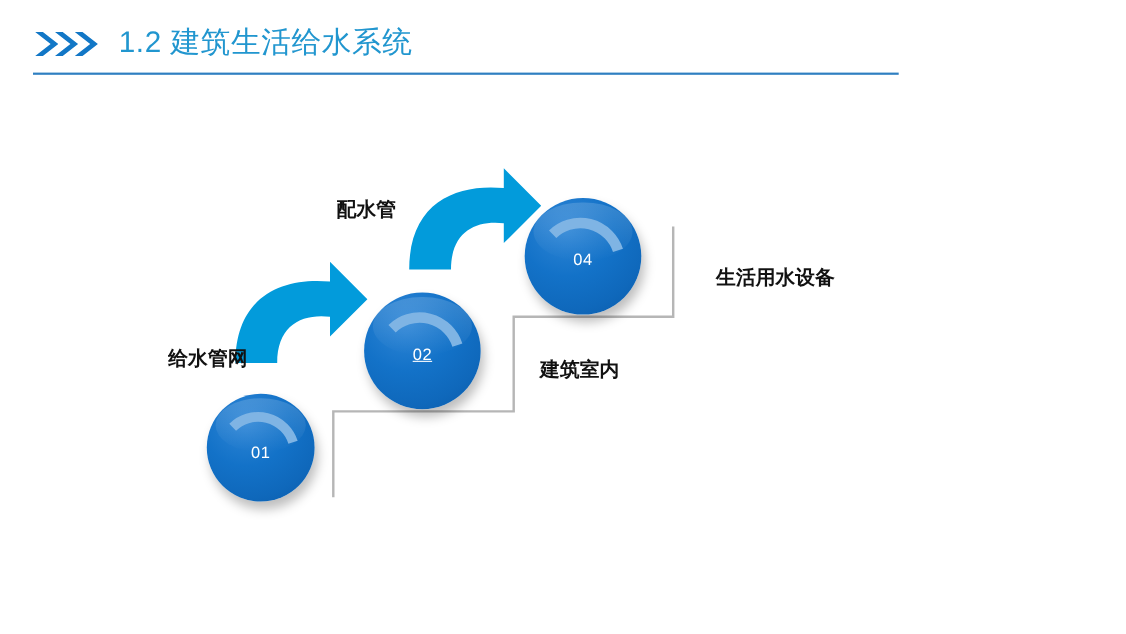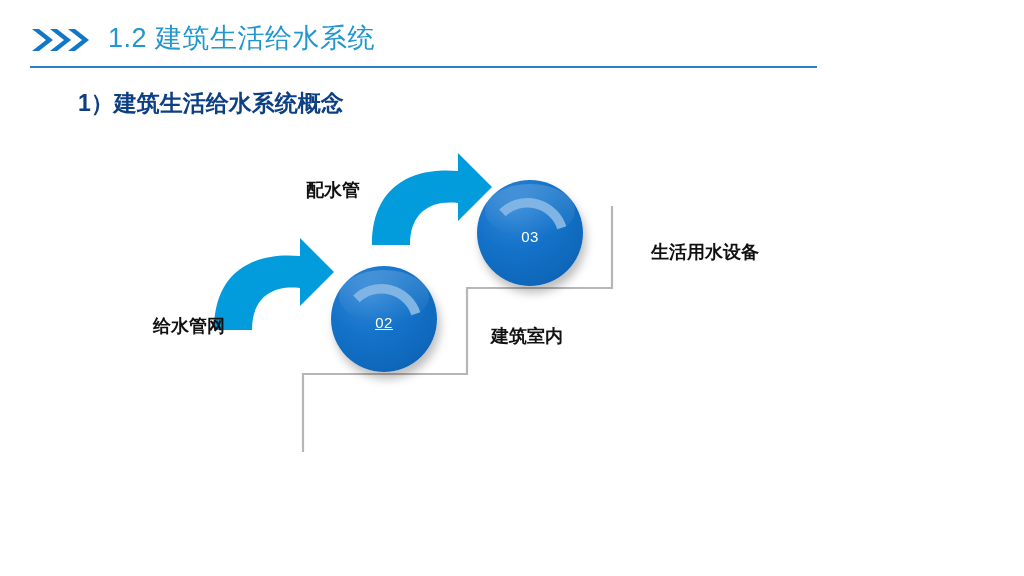--- a/index.html
+++ b/index.html
@@ -147,21 +147,20 @@
       <svg width="70" height="28" viewBox="0 0 70 28">
         <path d="M2 3 L16 14 L2 25 L9 25 L23 14 L9 3 Z" fill="#1277c6"></path>
         <path d="M20 3 L34 14 L20 25 L27 25 L41 14 L27 3 Z" fill="#1277c6"></path>
         <path d="M38 3 L52 14 L38 25 L45 25 L59 14 L45 3 Z" fill="#1277c6"></path>
       </svg>
     </div>
     <div id="header-title">1.2 建筑生活给水系统</div>
   </div>
   <div id="header-rule"></div>
 
-  <div id="subtitle">1）建筑生活给水系统概念</div>
 
   <div id="diagram">
 
     <svg id="connector-svg" viewBox="0 0 1024 576">
       <path d="M303 452 L303 374 L467 374 L467 288 L612 288 L612 206" fill="none" stroke="#b6b6b6" stroke-width="2.2" stroke-linejoin="miter"></path>
     </svg>
 
     <svg id="arrow-svg" viewBox="0 0 1024 576">
 
       <g>
@@ -180,35 +179,42 @@
                  C 372 183, 416 167, 458 171
                  L 458 153
                  L 492 187
                  L 458 221
                  L 458 203
                  C 432 200, 410 211, 410 245
                  Z" fill="#029bdb"></path>
       </g>
     </svg>
 
+    <div class="node" id="node-01">
+      <div class="gloss"></div>
+      <svg class="arc" viewBox="0 0 100 100">
+        <path d="M24 31 A 34 34 0 0 1 80 45" fill="none" stroke="#7fb4e4" stroke-width="9" stroke-linecap="butt"></path>
+      </svg>
+      <div class="num">01</div>
+    </div>
 
     <div class="node" id="node-02">
       <div class="gloss"></div>
       <svg class="arc" viewBox="0 0 100 100">
         <path d="M24 31 A 34 34 0 0 1 80 45" fill="none" stroke="#7fb4e4" stroke-width="9" stroke-linecap="butt"></path>
       </svg>
       <div class="num">02</div>
     </div>
 
     <div class="node" id="node-03">
       <div class="gloss"></div>
       <svg class="arc" viewBox="0 0 100 100">
         <path d="M24 31 A 34 34 0 0 1 80 45" fill="none" stroke="#7fb4e4" stroke-width="9" stroke-linecap="butt"></path>
       </svg>
-      <div class="num">03</div>
+      <div class="num">04</div>
     </div>
 
     <div class="label" id="label-peishuiguan">配水管</div>
     <div class="label" id="label-jishuiguanwang">给水管网</div>
     <div class="label" id="label-shenghuo">生活用水设备</div>
     <div class="label" id="label-jianzhu">建筑室内</div>
 
   </div>
 </div>
 

